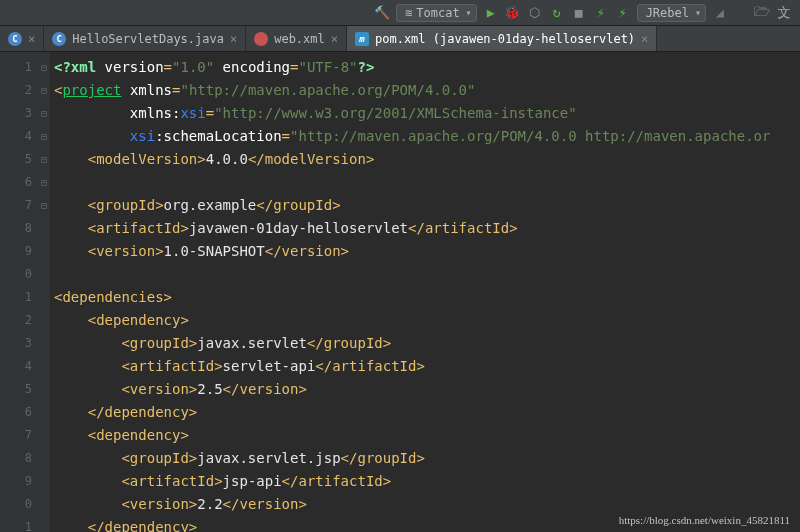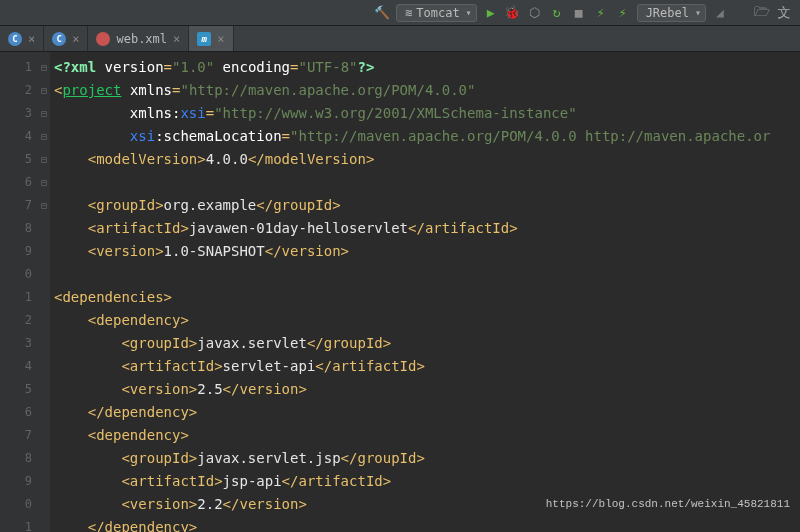--- a/index.html
+++ b/index.html
@@ -89,25 +89,25 @@
 .pi { color: #86efac; font-weight: bold; }
 .tag { color: #e8bf6a; }
 .attr { color: #ffffff; }
 .ns { color: #3b82f6; }
 .str { color: #6a8759; }
 .txt { color: #e5e5e5; }
 .link { color: #22c55e; text-decoration: underline; }
 .watermark {
   position: absolute;
   right: 10px;
-  bottom: 22px;
+  bottom: 6px;
   color: #ddd;
   font-size: 11px;
   opacity: 0.85;
-  font-family: Liberation Mono, monospace;
+  font-family: Liberation Serif, serif;
 }
 </style>
 </head>
 <body>
 
 <div class="toolbar">
   <span class="icon" style="color:#62b543">🔨</span>
   <div class="combo">
     <span>≋</span>
     <span>Tomcat</span>
@@ -128,29 +128,31 @@
   <span class="icon" style="color:#aaa">文</span>
 </div>
 
 <div class="tabs">
   <div class="tab">
     <span class="file-icon" style="background:#4a88c7;color:#fff">C</span>
     <span class="close">×</span>
   </div>
   <div class="tab">
     <span class="file-icon" style="background:#4a88c7;color:#fff">C</span>
+    <span>HelloServletDays.java</span>
     <span class="close">×</span>
   </div>
   <div class="tab">
     <span class="file-icon" style="background:#c75450;color:#fff"></span>
     <span>web.xml</span>
     <span class="close">×</span>
   </div>
   <div class="tab active">
     <span class="file-icon" style="background:#3592c4;color:#fff;border-radius:2px;font-style:italic">m</span>
+    <span>pom.xml (javawen-01day-helloservlet)</span>
     <span class="close">×</span>
   </div>
 </div>
 
 <div class="editor">
   <div class="gutter">
     <div>1</div>
     <div>2</div>
     <div>3</div>
     <div>4</div>

